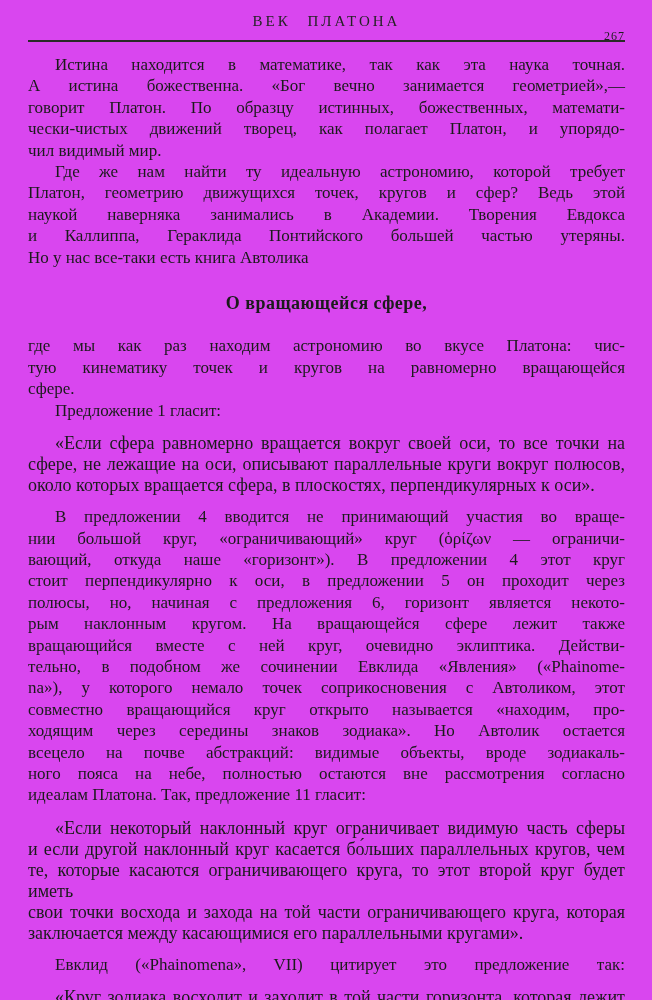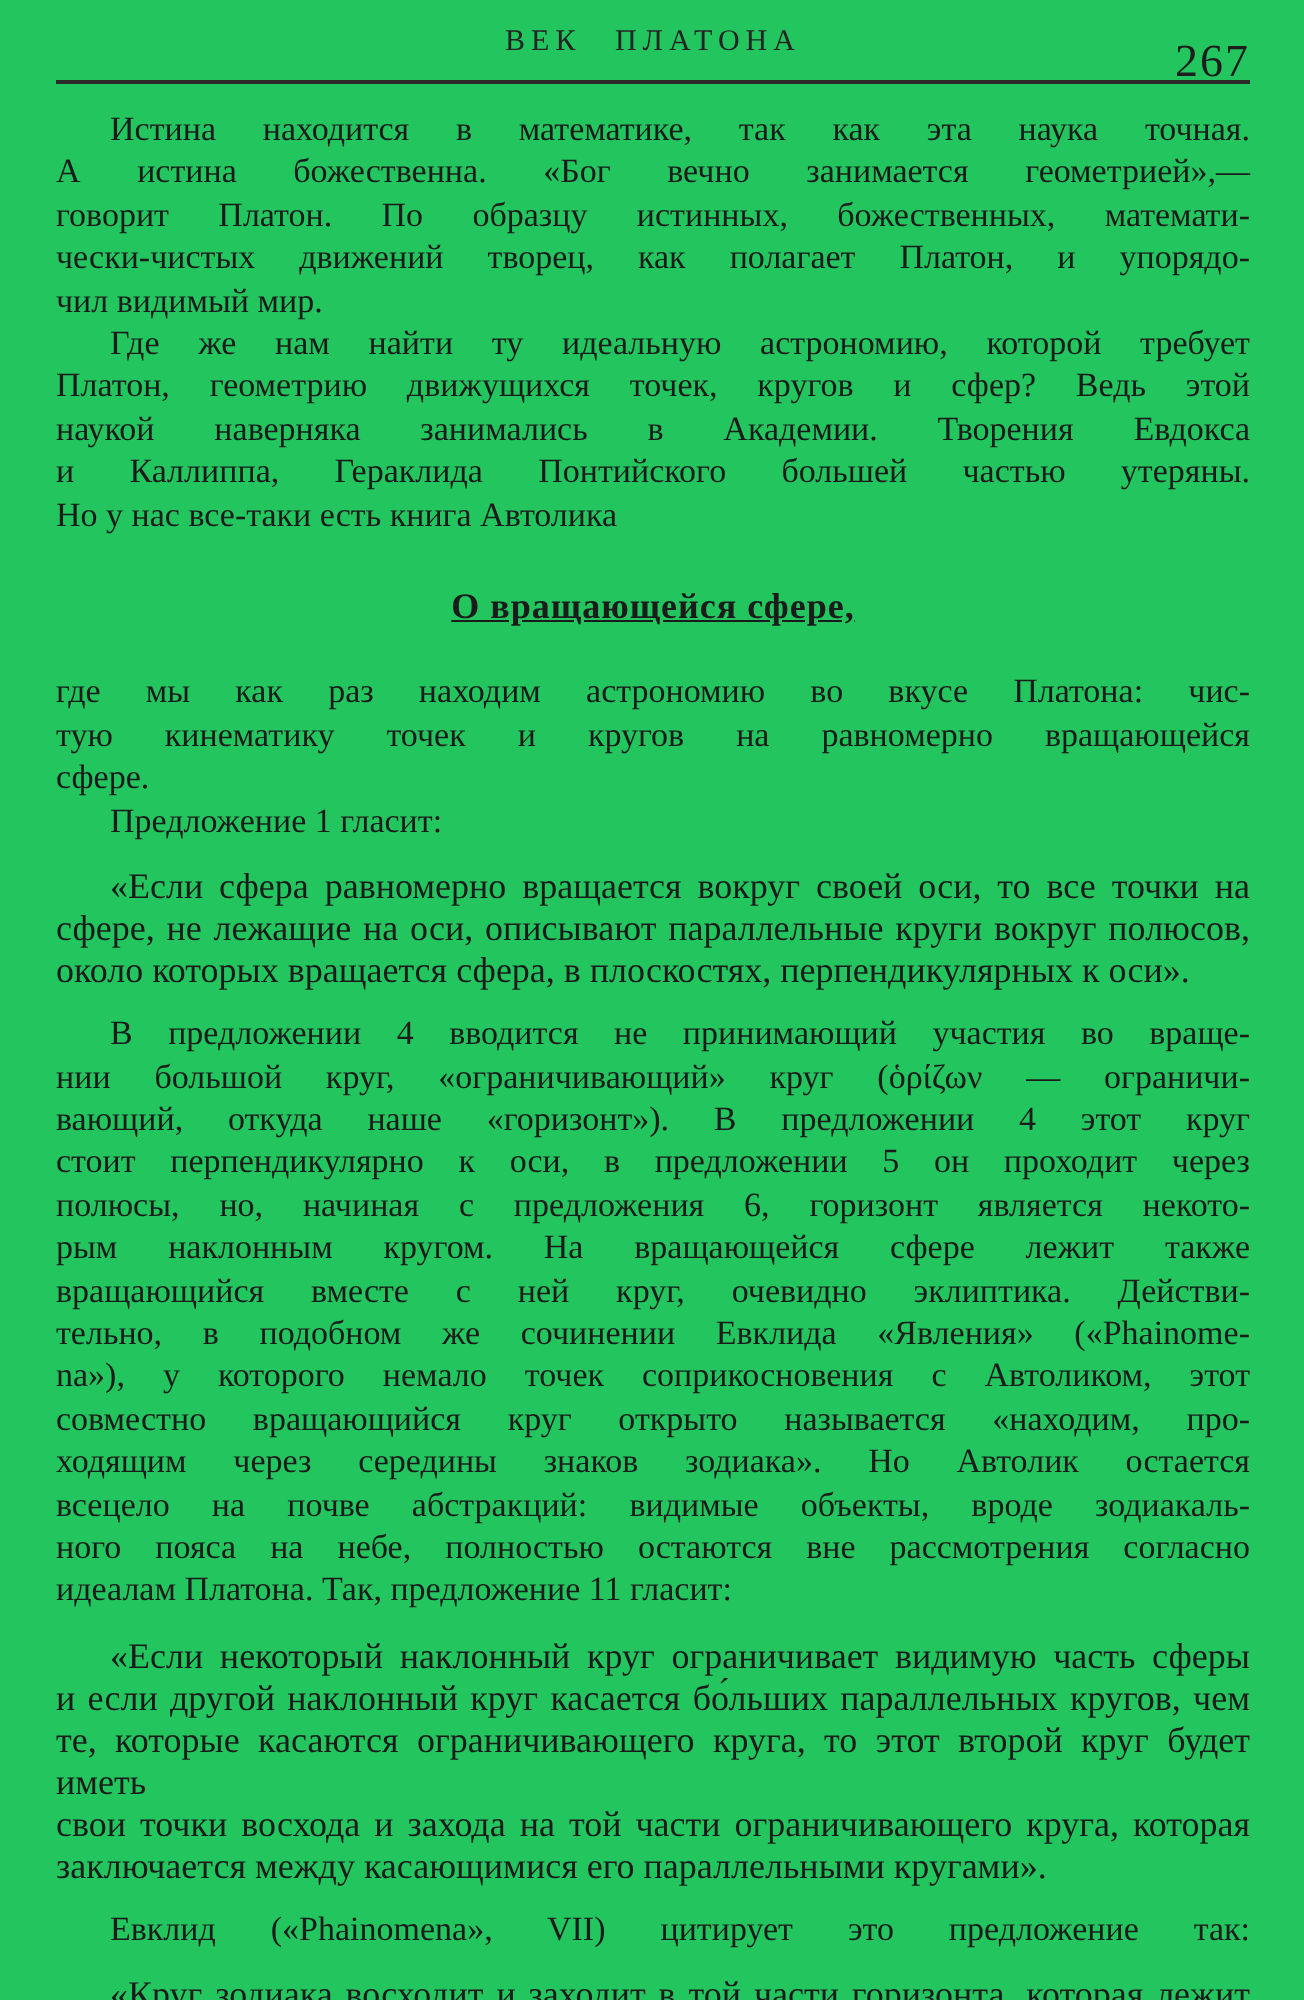--- a/index.html
+++ b/index.html
@@ -5,21 +5,21 @@
   html, body {
     margin: 0;
     padding: 0;
     background: #e8e6e1;
   }
   .page {
     position: relative;
     width: 652px;
     height: 1000px;
     margin: 0 auto;
-    background: #22c55e;
+    background: #d946ef;
     color: #1b1b1b;
     font-family: "Liberation Serif", "DejaVu Serif", serif;
     overflow: hidden;
     box-sizing: border-box;
     padding: 13px 27px 0 28px;
   }
   header.running-head {
     position: relative;
     height: 22px;
     margin-bottom: 5px;
@@ -28,22 +28,22 @@
     display: block;
     text-align: center;
     font-size: 15px;
     letter-spacing: 3px;
     word-spacing: 10px;
     color: #242424;
   }
   .page-number {
     position: absolute;
     right: 0;
-    top: 5px;
-    font-size: 23px;
+    top: 16px;
+    font-size: 12px;
     letter-spacing: 1px;
     color: #1d1d1d;
   }
   .header-rule {
     border-bottom: 2px solid #2a2a28;
     margin-bottom: 12px;
   }
   .text-column {
     font-size: 17px;
     line-height: 21.4px;
@@ -68,21 +68,20 @@
     white-space: normal;
   }
   .line.last {
     text-align: right;
     text-align-last: left;
   }
   .line.indent { text-indent: 27px; }
   .block.heading .line {
     text-align: left;
     text-align-last: center;
-    text-decoration: underline;
   }
 </style>
 </head>
 <body>
 
 <div class="page">
   <header class="running-head">
     <span class="running-title">ВЕК ПЛАТОНА</span>
     <span class="page-number">267</span>
   </header>

